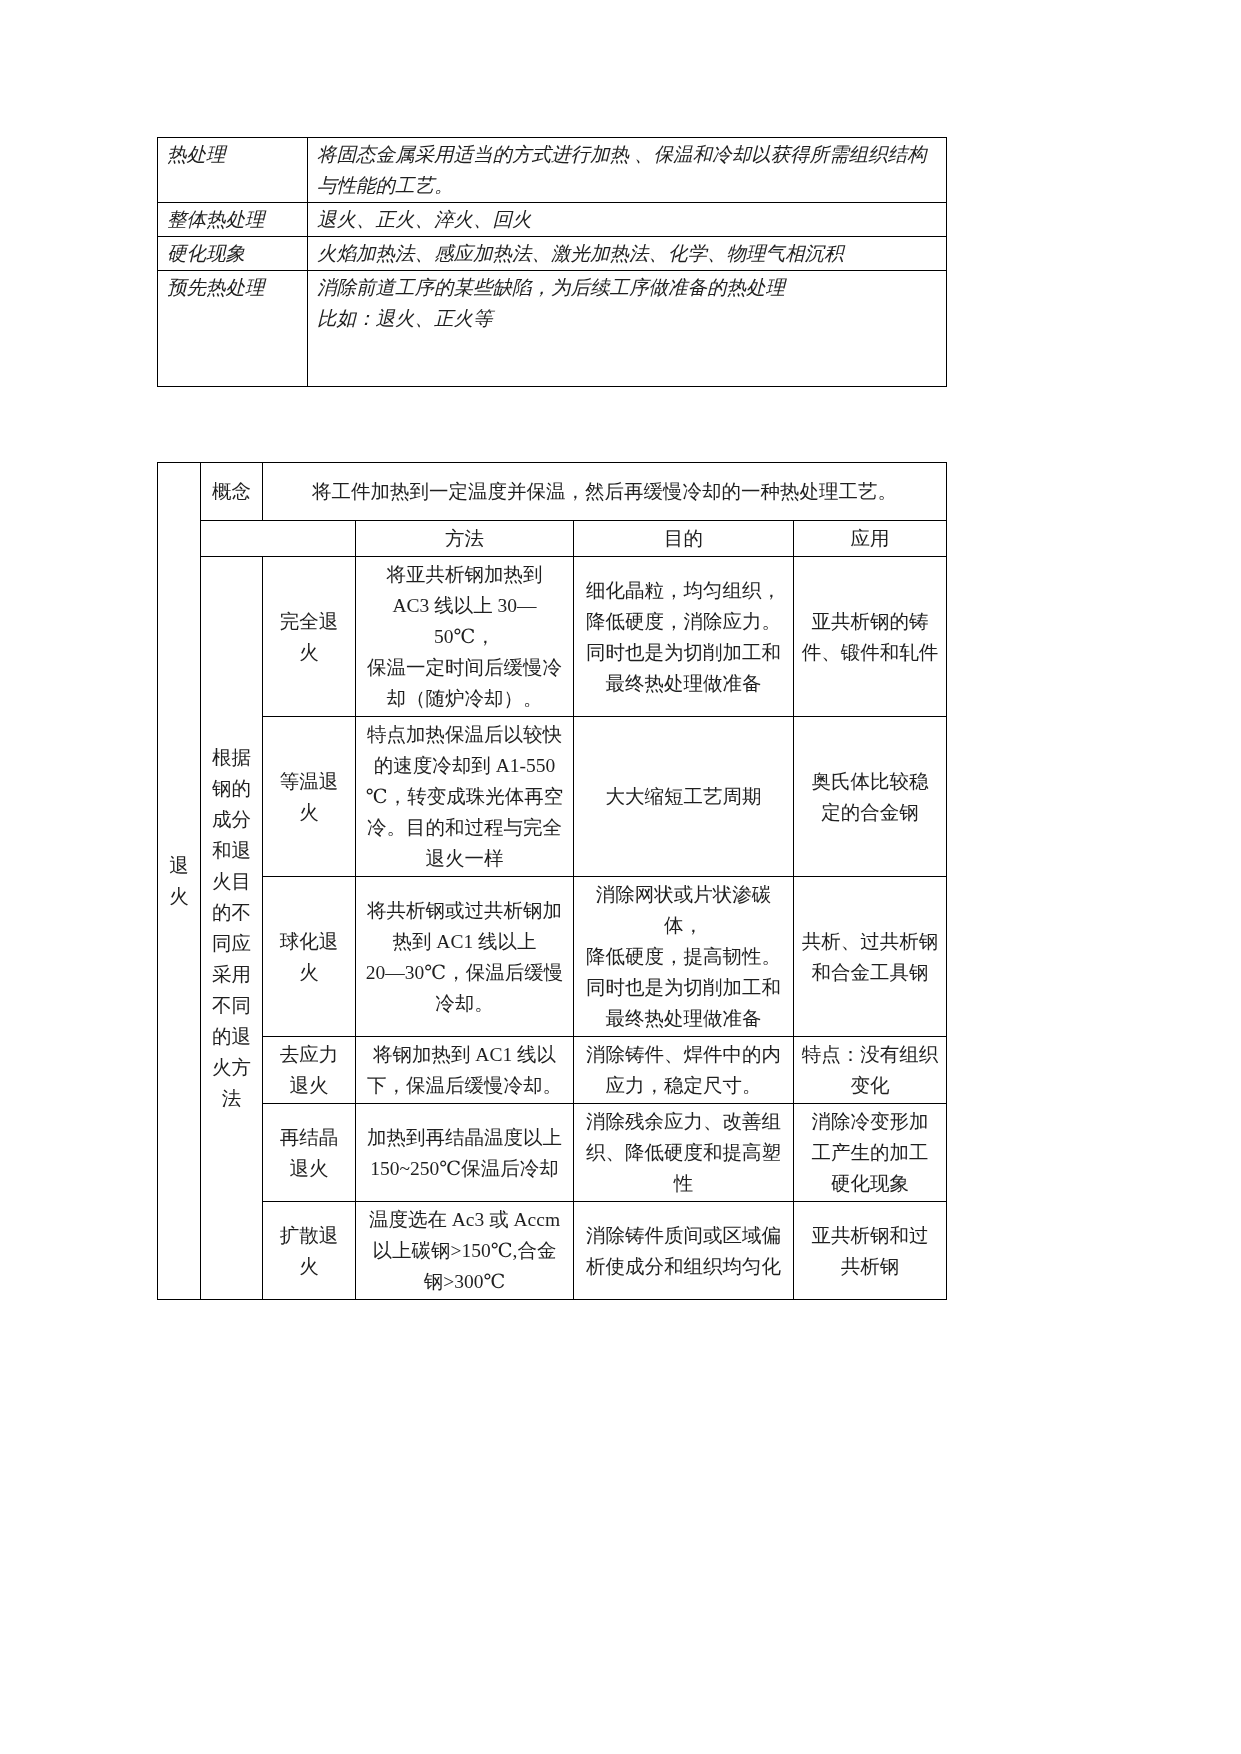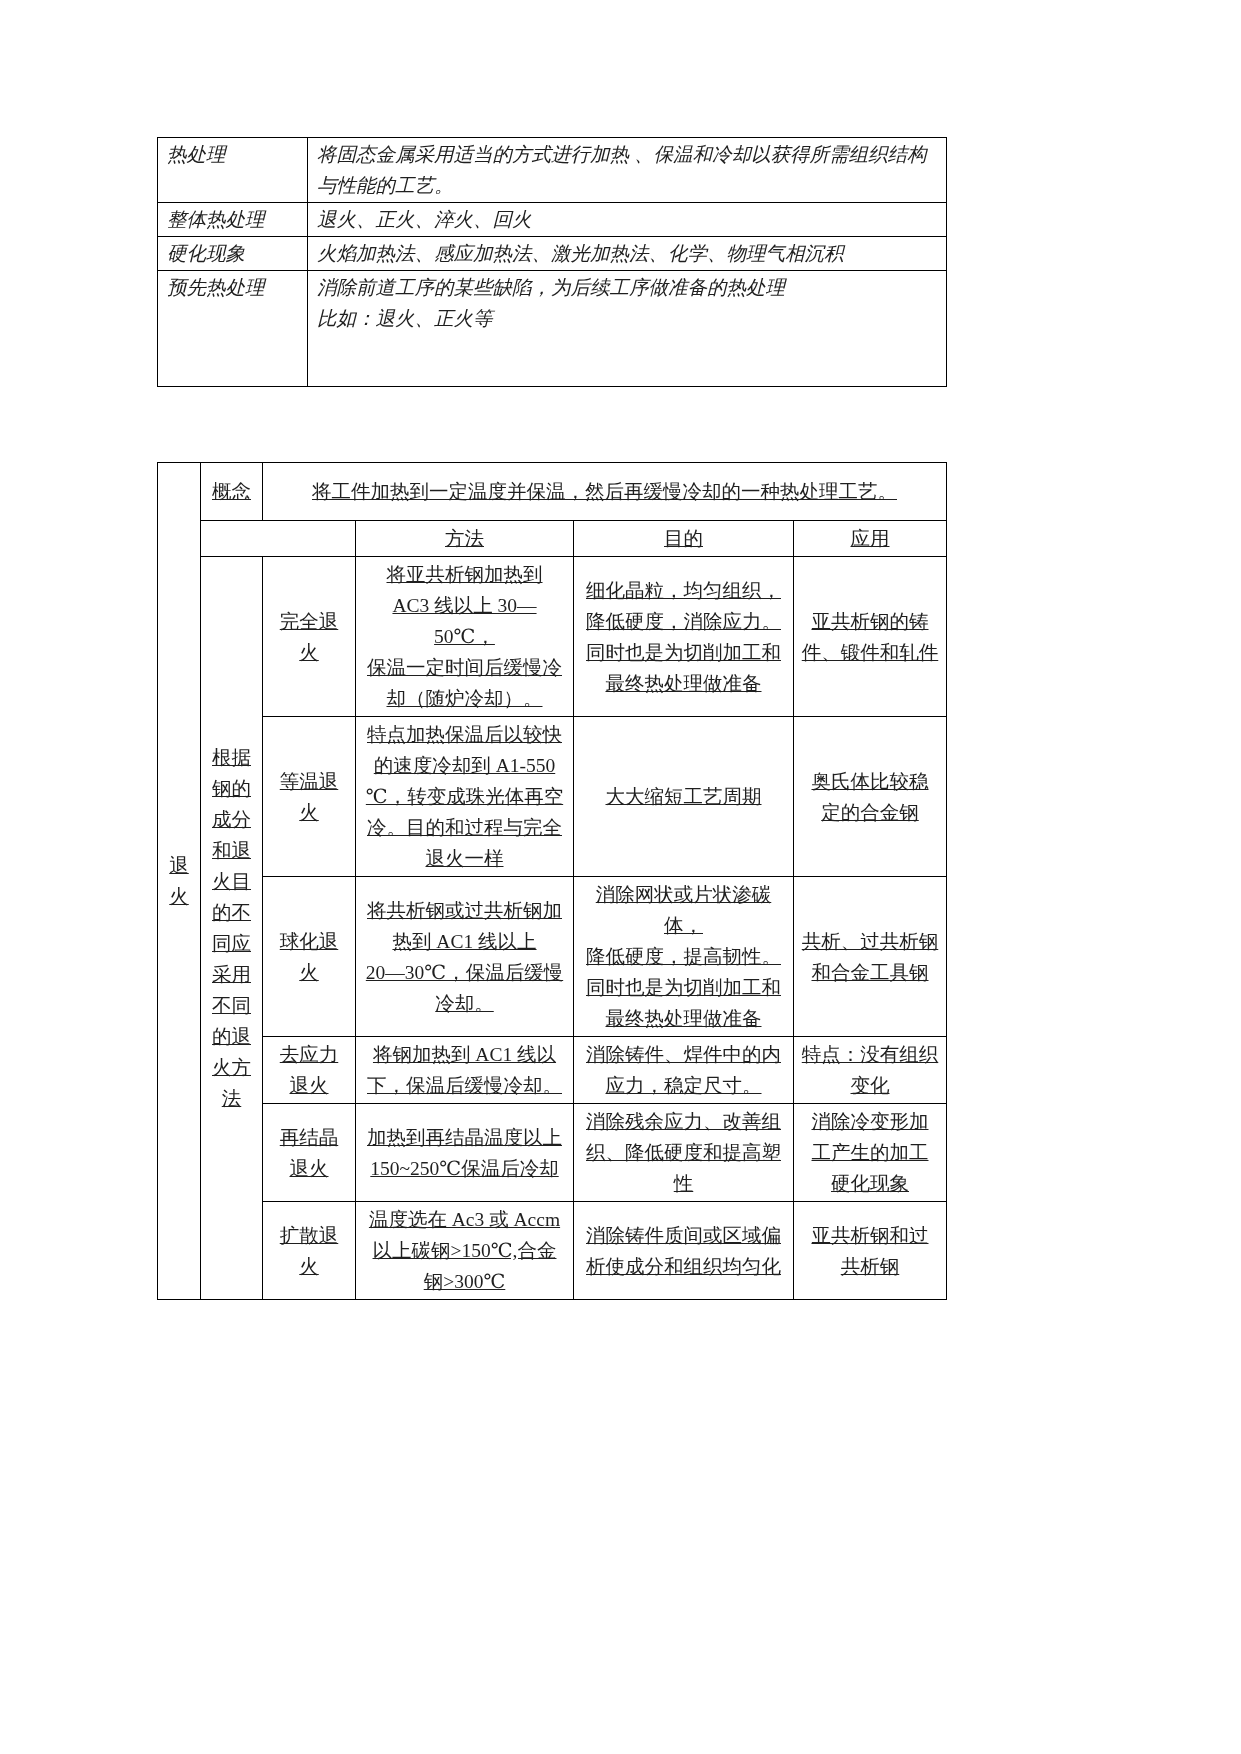--- a/index.html
+++ b/index.html
@@ -38,21 +38,20 @@
     text-align: left;
     padding: 1px 10px 1px 9px;
     font-style: italic;
   }
   
   #table2 { top: 462px; }
   #table2 td {
     vertical-align: middle;
     text-align: center;
     padding: 2px 7px;
-    text-decoration: underline;
   }
   .v-side {
     padding: 2px 2px !important;
   }
   .v-cat-inner {
     width: 42px;
     margin: 8px auto;
     text-align: center;
     word-break: break-all;
   }

